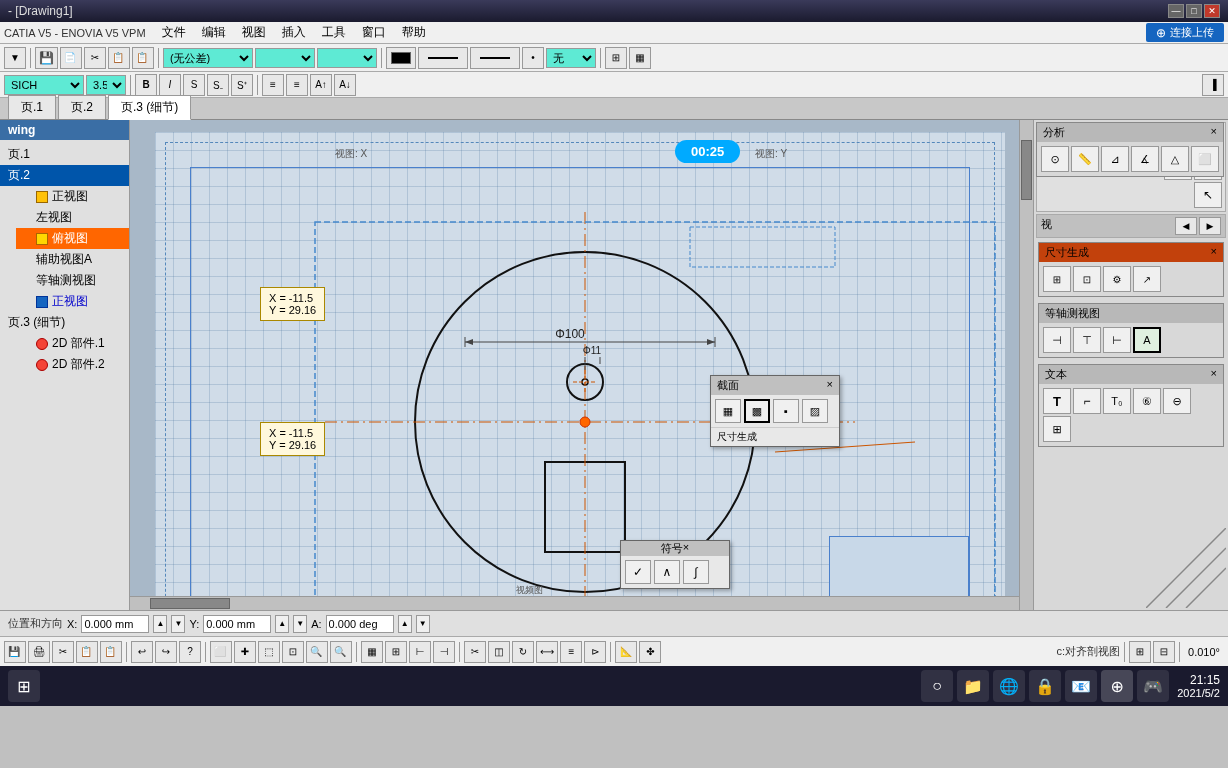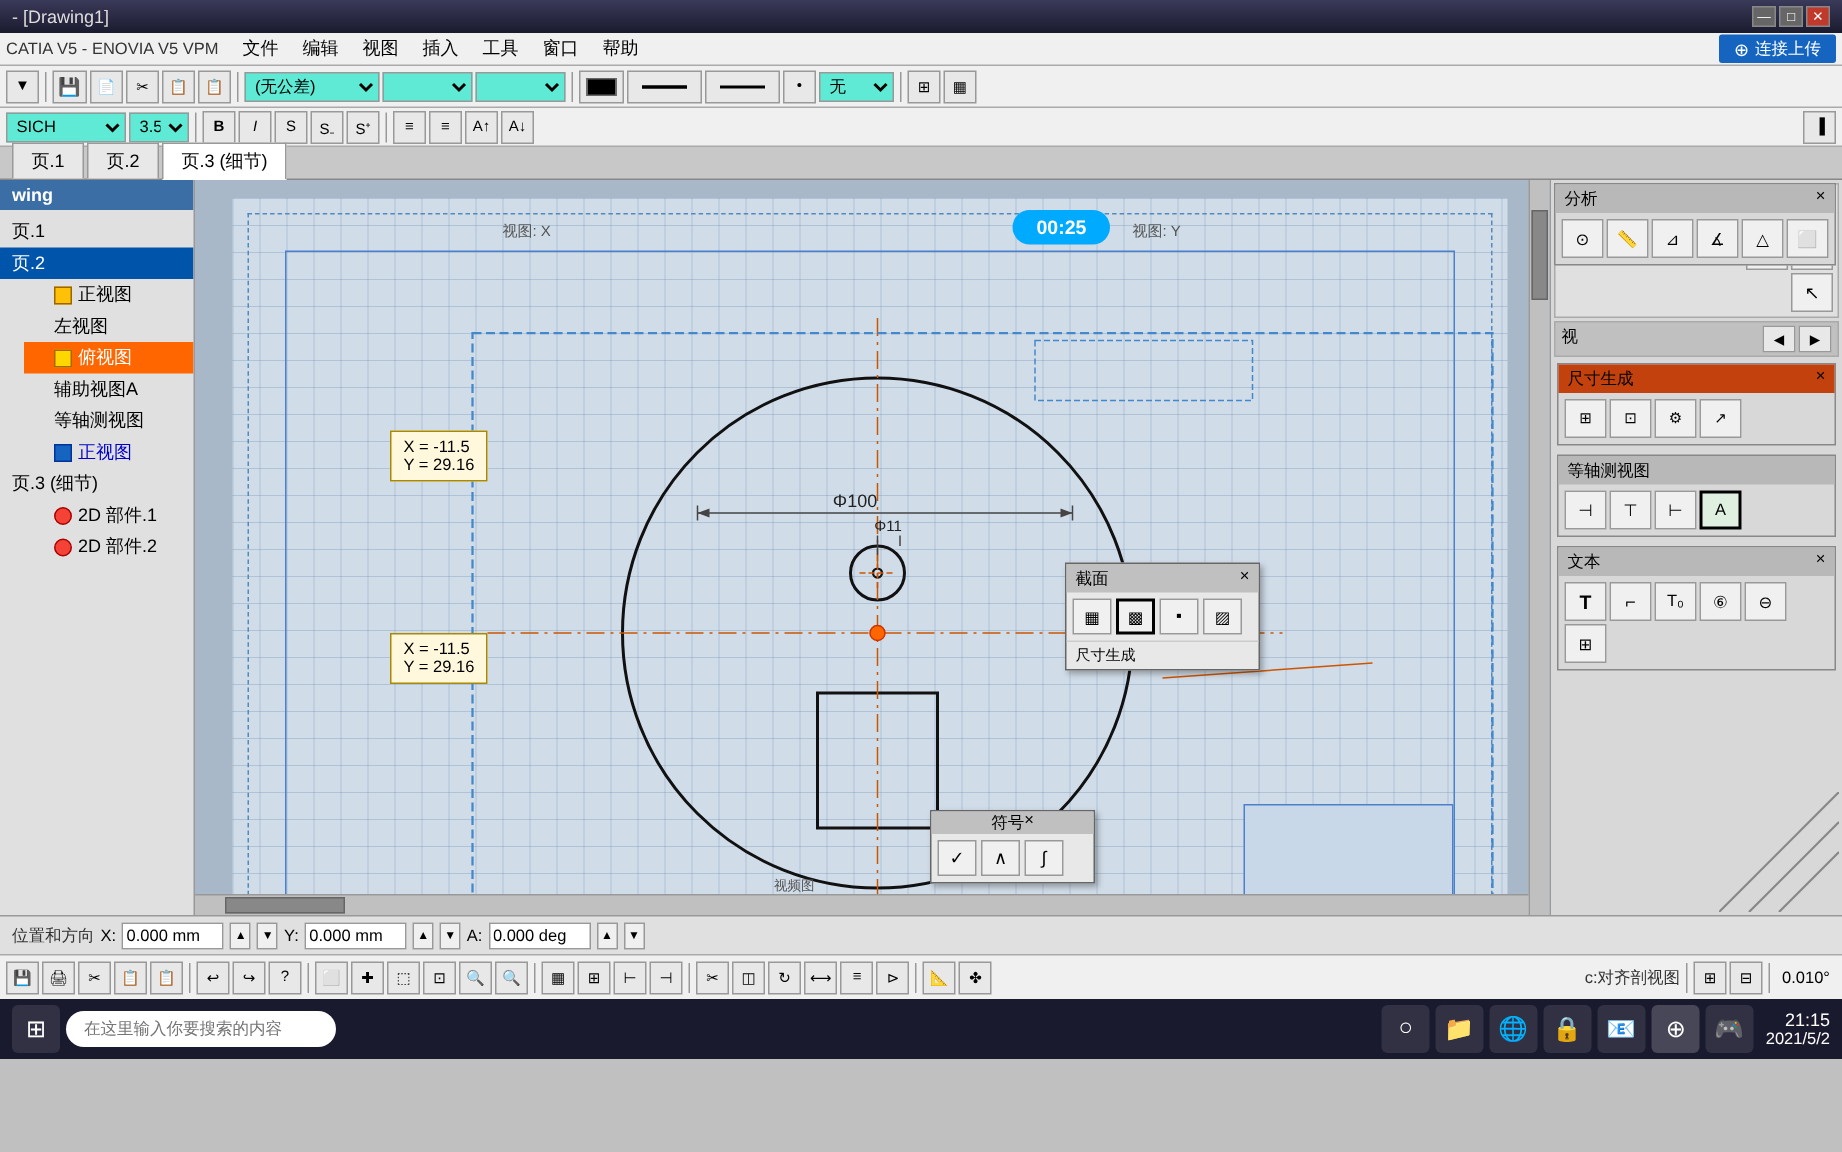--- a/index.html
+++ b/index.html
@@ -456,21 +456,20 @@
   <span style="font-size:11px; color:#333;">c:对齐剖视图</span>
   <div class="tb-sep"></div>
   <button class="tb-btn">⊞</button>
   <button class="tb-btn">⊟</button>
   <div class="tb-sep"></div>
   <span style="font-size:11px; min-width:40px; text-align:center;">0.010°</span>
 </div>
 
 <div id="taskbar" style="height:40px; background:#1a1a2e; display:flex; align-items:center; padding:0 8px; gap:4px; position:relative; width:100%;">
   <button style="height:32px;width:32px;background:rgba(255,255,255,0.1);border:none;color:#fff;font-size:16px;cursor:pointer;border-radius:4px;display:flex;align-items:center;justify-content:center;">⊞</button>
-  <input type="text" style="height: 24px; width: 180px; border-radius: 12px; border: none; padding: 0px 12px; font-size: 11px; background: rgb(255, 255, 255);" placeholder="在这里输入你要搜索的内容">
   <div style="flex:1;"></div>
   <button style="height:32px;width:32px;background:rgba(255,255,255,0.1);border:none;color:#fff;font-size:16px;cursor:pointer;border-radius:4px;">○</button>
   <button style="height:32px;width:32px;background:rgba(255,255,255,0.1);border:none;color:#ffa500;font-size:16px;cursor:pointer;border-radius:4px;">📁</button>
   <button style="height:32px;width:32px;background:rgba(255,255,255,0.1);border:none;color:#0088ff;font-size:16px;cursor:pointer;border-radius:4px;">🌐</button>
   <button style="height:32px;width:32px;background:rgba(255,255,255,0.1);border:none;color:#fff;font-size:16px;cursor:pointer;border-radius:4px;">🔒</button>
   <button style="height:32px;width:32px;background:rgba(255,255,255,0.1);border:none;color:#fff;font-size:16px;cursor:pointer;border-radius:4px;">📧</button>
   <button style="height:32px;width:32px;background:rgba(255,255,255,0.2);border:none;color:#fff;font-size:16px;cursor:pointer;border-radius:4px;">⊕</button>
   <button style="height:32px;width:32px;background:rgba(255,255,255,0.1);border:none;color:#fff;font-size:16px;cursor:pointer;border-radius:4px;">🎮</button>
   <div style="margin-left:4px; display:flex; flex-direction:column; align-items:flex-end;">
     <span style="color:#fff;font-size:12px;">21:15</span>

